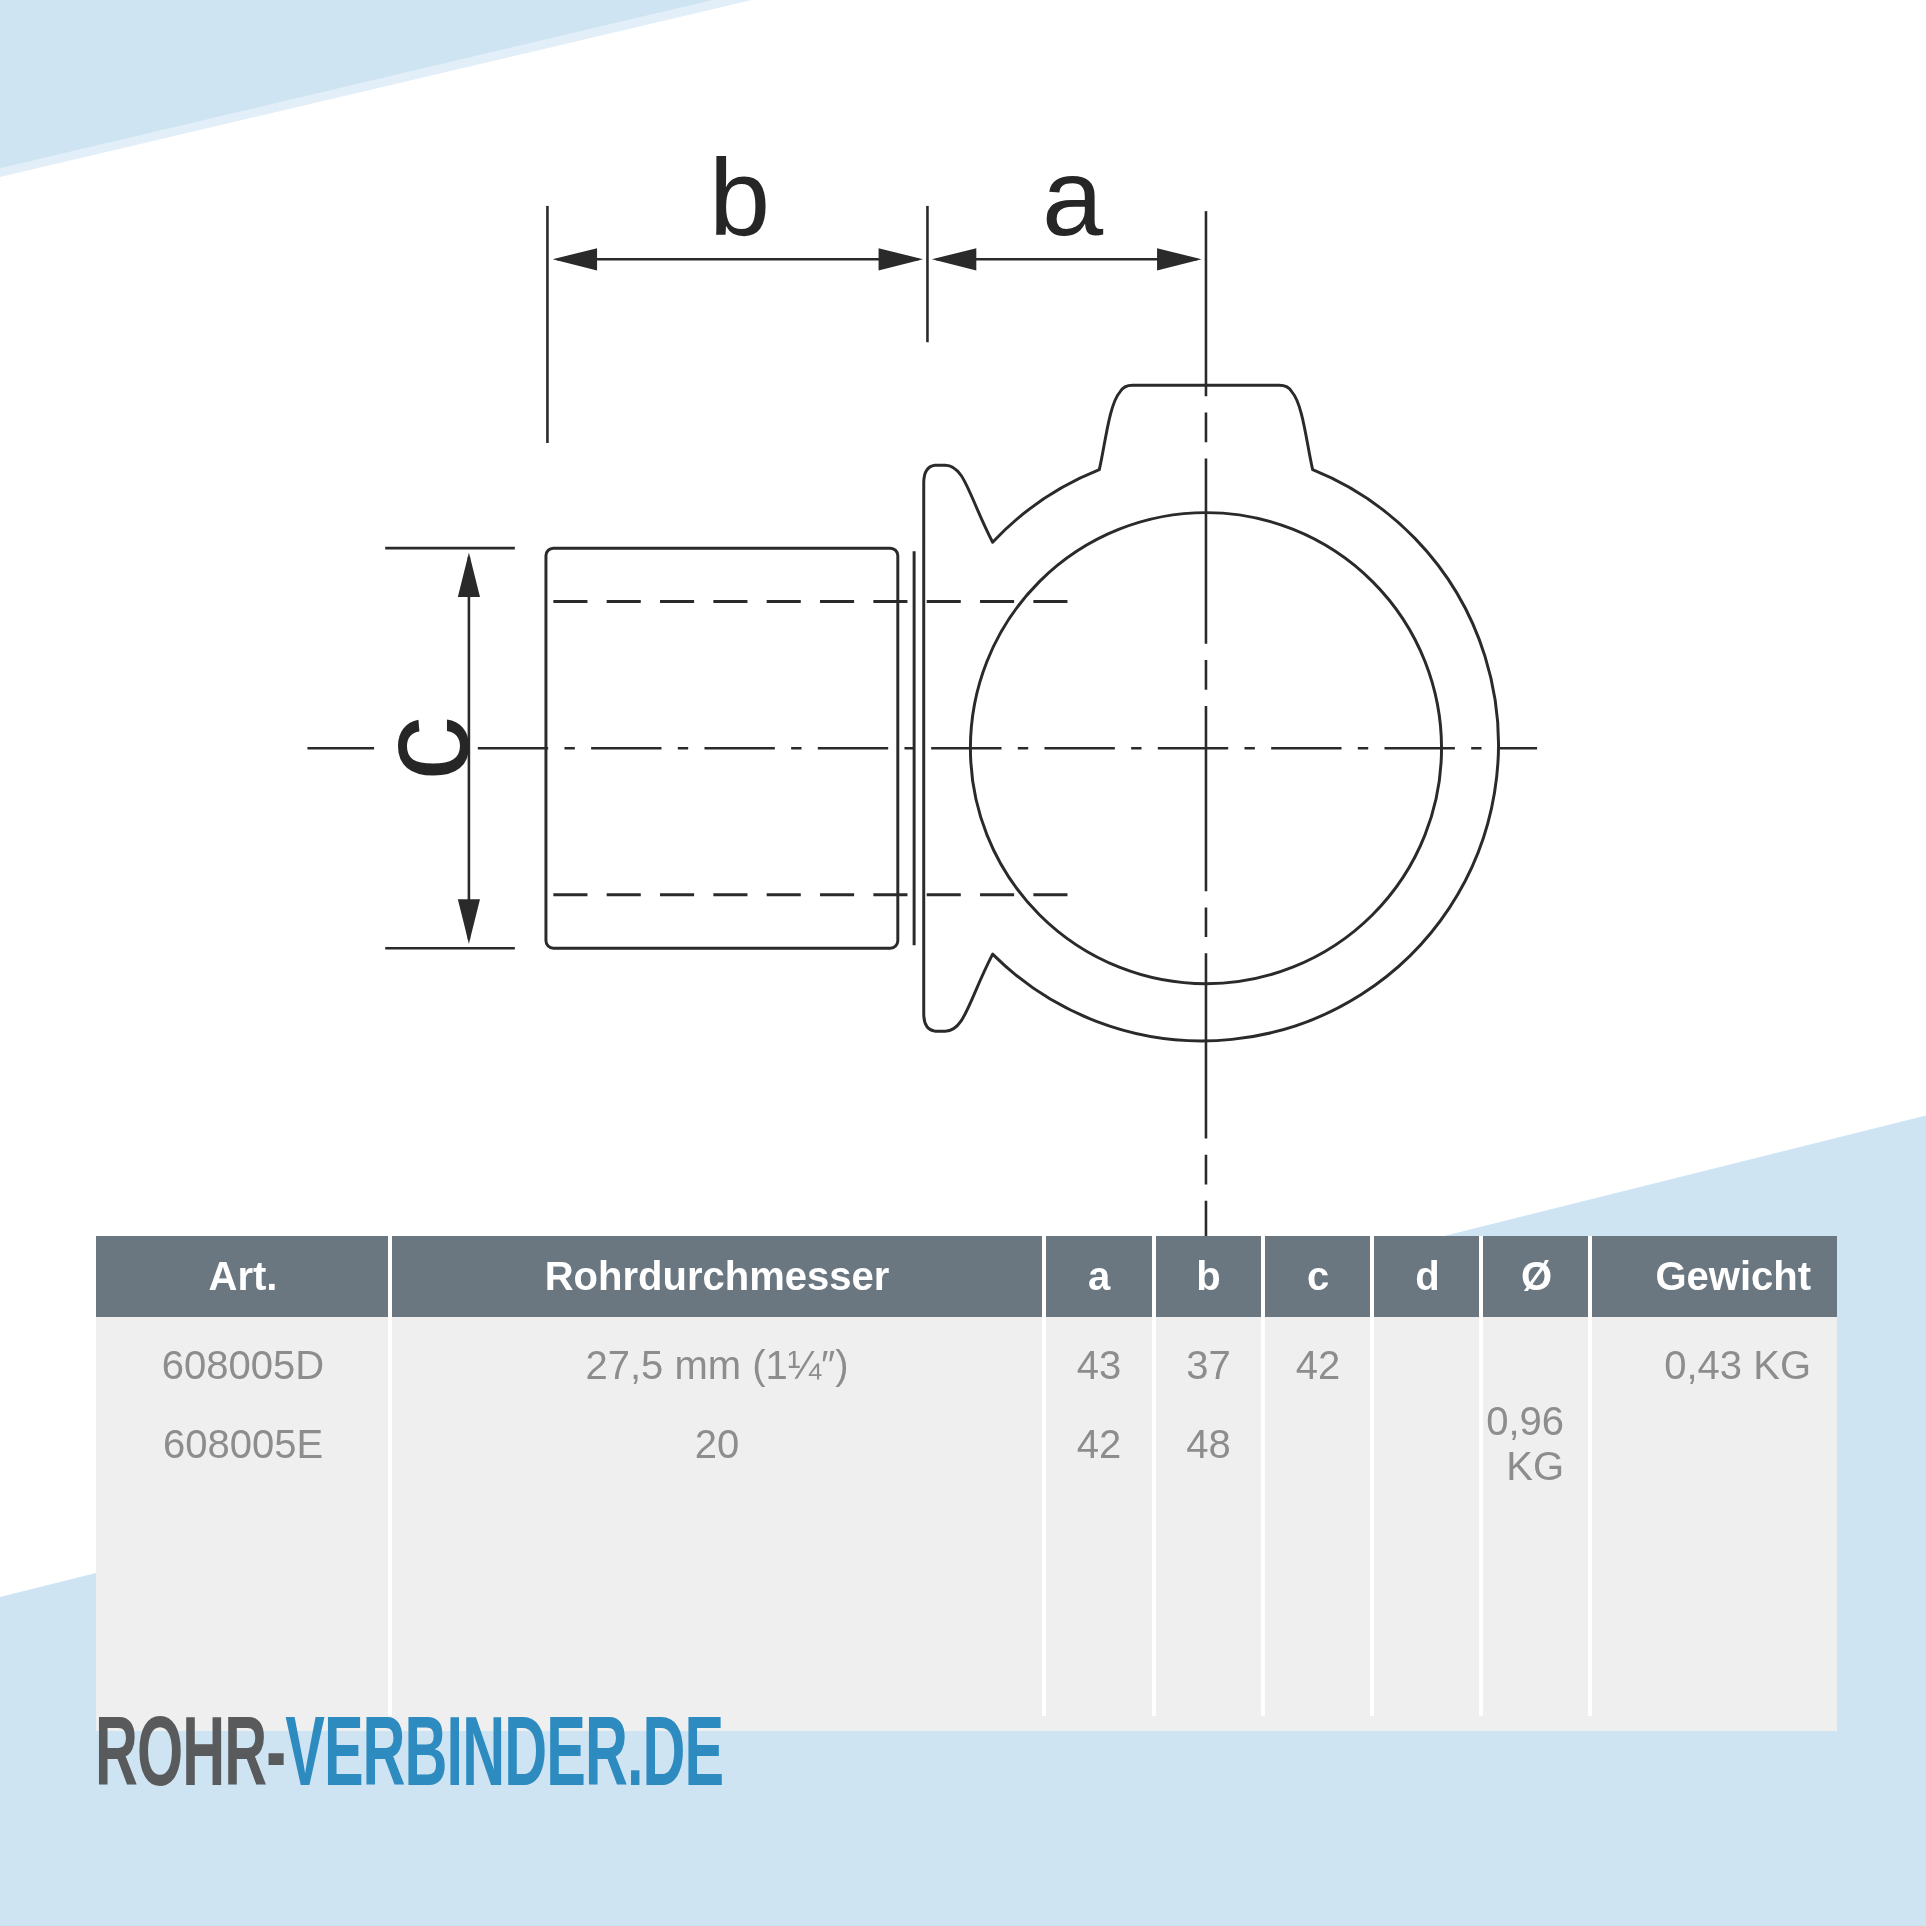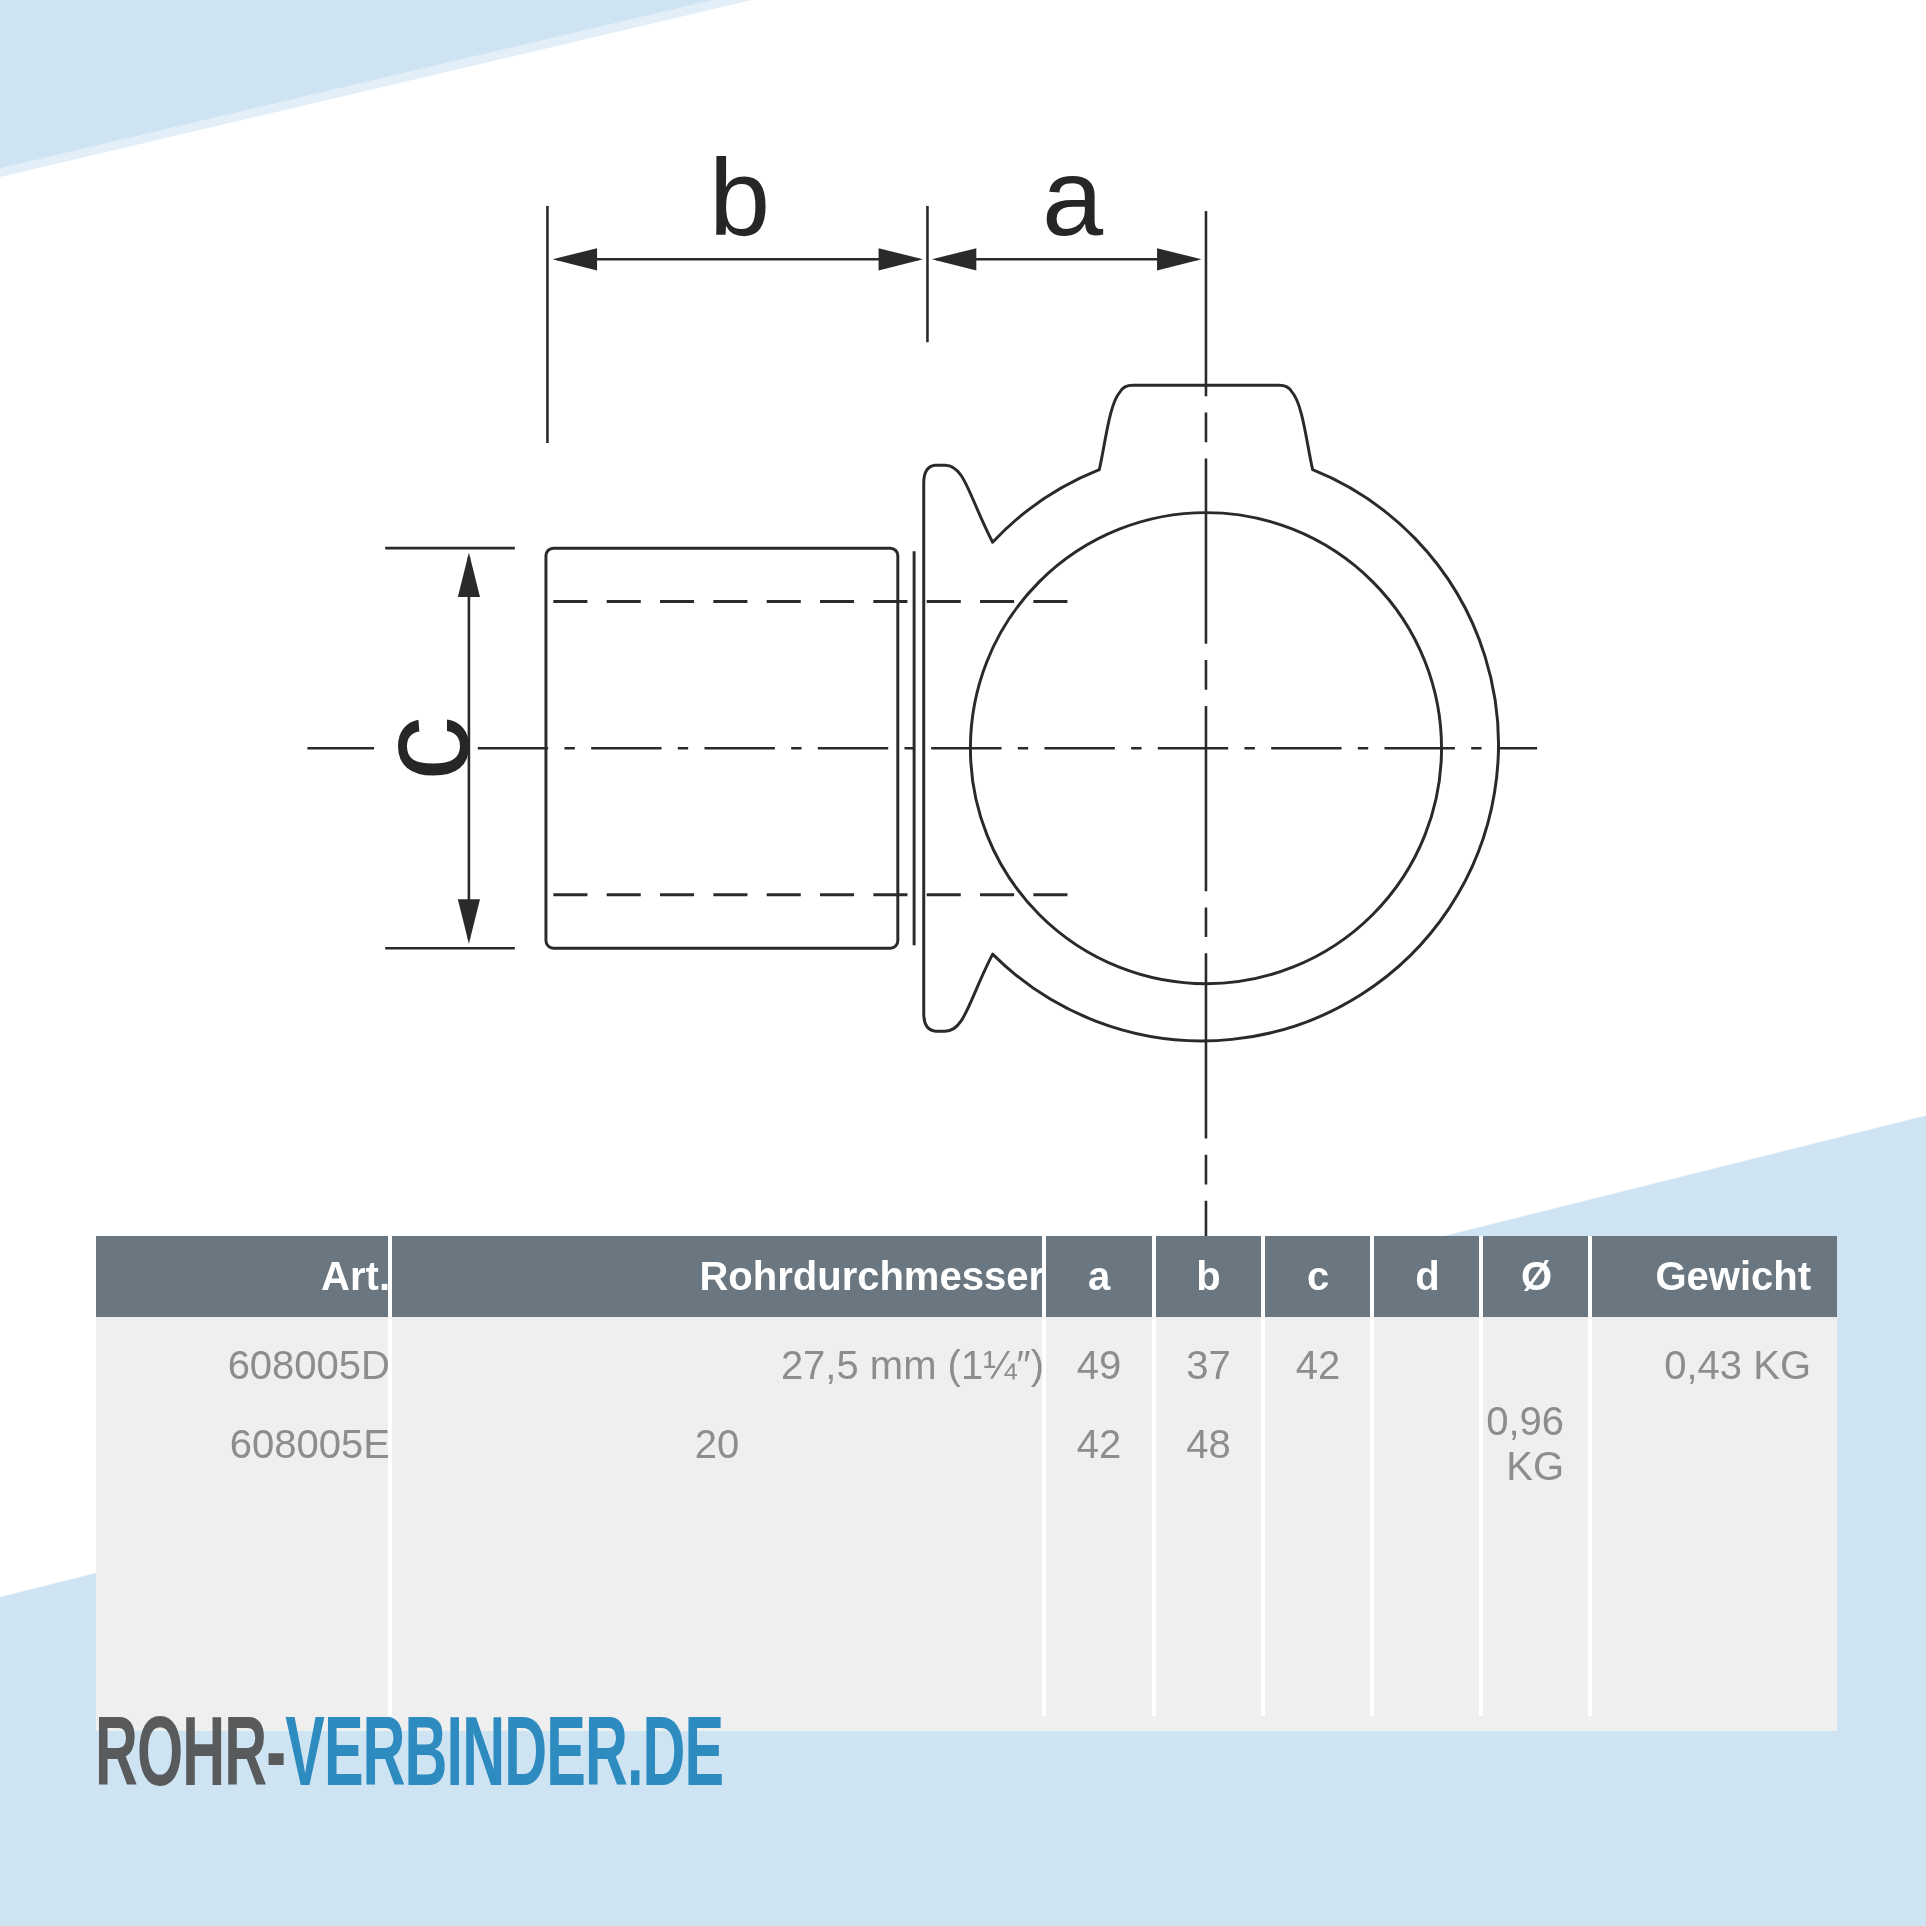--- a/index.html
+++ b/index.html
@@ -24,21 +24,21 @@
   }
   .tbody{
     position:absolute;left:0;top:81px;width:1741px;height:399px;
     background:#efefef;color:#8d8d8d;font-size:40px;
   }
   .trow{
     display:grid;grid-template-columns:294px 654px 110px 109px 110px 109px 109px 247px;
     height:67px;align-items:center;
   }
   .tbody-pad{padding-top:15px;}
-  .cell-left{text-align:right;}
+  .cell-left{text-align:center;}
   .cell-center{text-align:center;}
   .cell-right{padding-right:27px;text-align:right;}
   .vdivider{position:absolute;top:0;width:4.4px;height:480px;background:#ffffff;}
   
   .logo{
     position:absolute;left:95px;top:1701px;white-space:nowrap;
     font-weight:bold;font-size:99px;line-height:1;letter-spacing:-1.5px;
   }
   .logo-inner{display:inline-block;transform:scaleX(0.60);transform-origin:left top;}
 </style>
@@ -124,21 +124,21 @@
       <div class="cell-center">c</div>
       <div class="cell-center">d</div>
       <div class="cell-center">Ø</div>
       <div class="cell-right">Gewicht</div>
     </div>
 
     <div class="tbody tbody-pad">
       <div class="trow">
         <div class="cell-left">608005D</div>
         <div class="cell-left">27,5 mm (1¼″)</div>
-        <div class="cell-center">49</div>
+        <div class="cell-center">43</div>
         <div class="cell-center">37</div>
         <div class="cell-center">42</div>
         <div class="cell-center"></div>
         <div class="cell-center"></div>
         <div class="cell-right">0,43 KG</div>
       </div>
       <div class="trow">
         <div class="cell-left">608005E</div>
         <div class="cell-center">20</div>
         <div class="cell-center">42</div>

